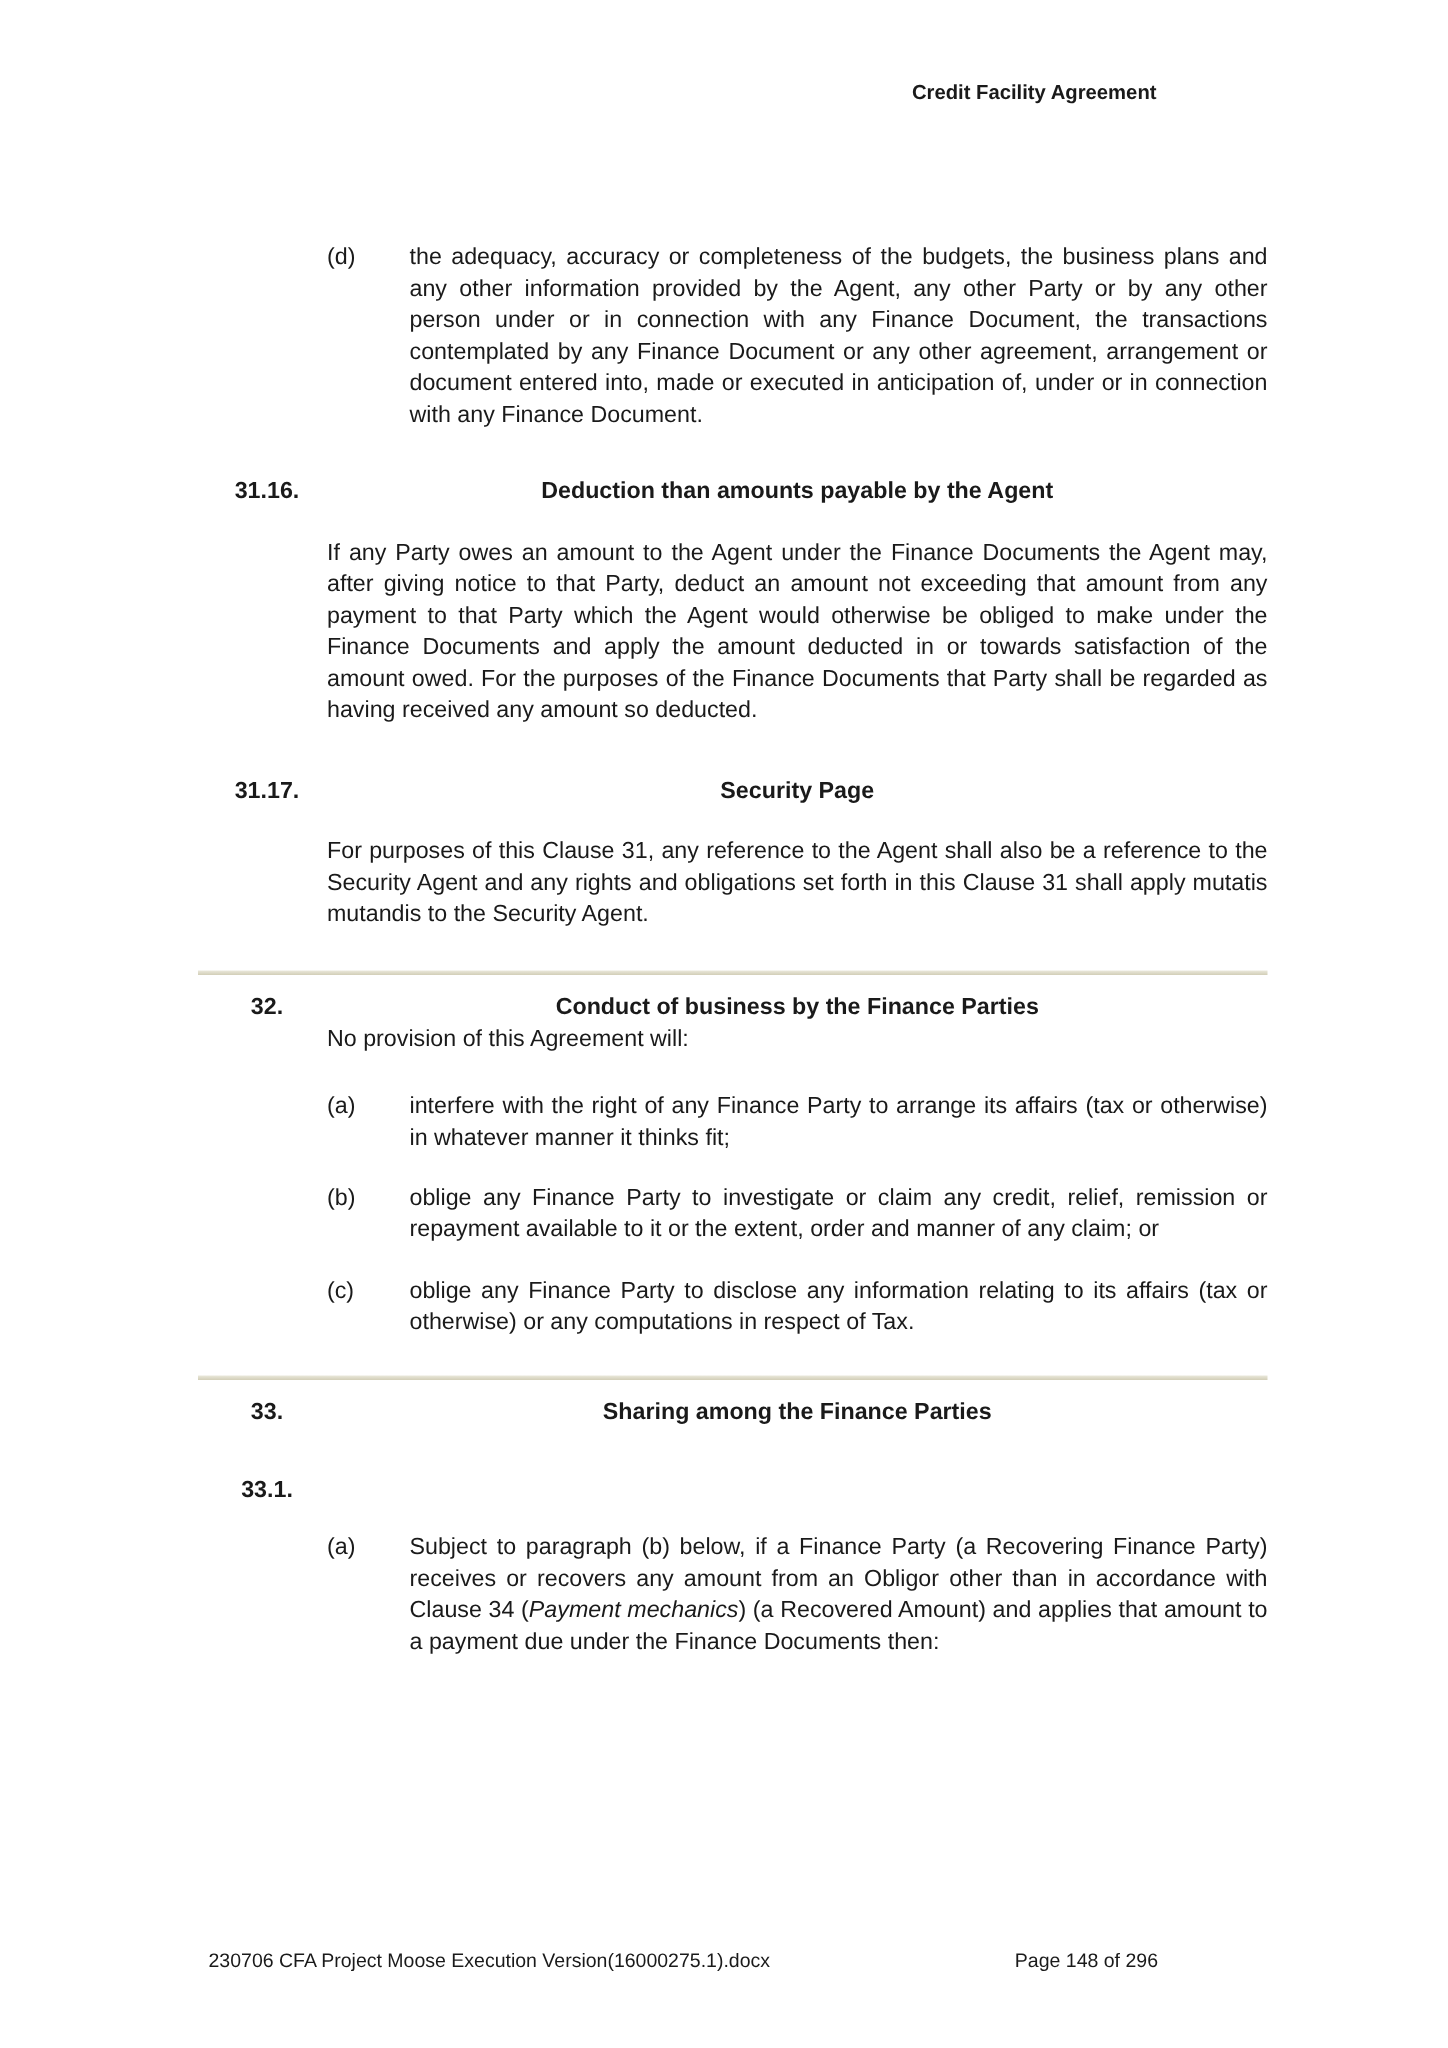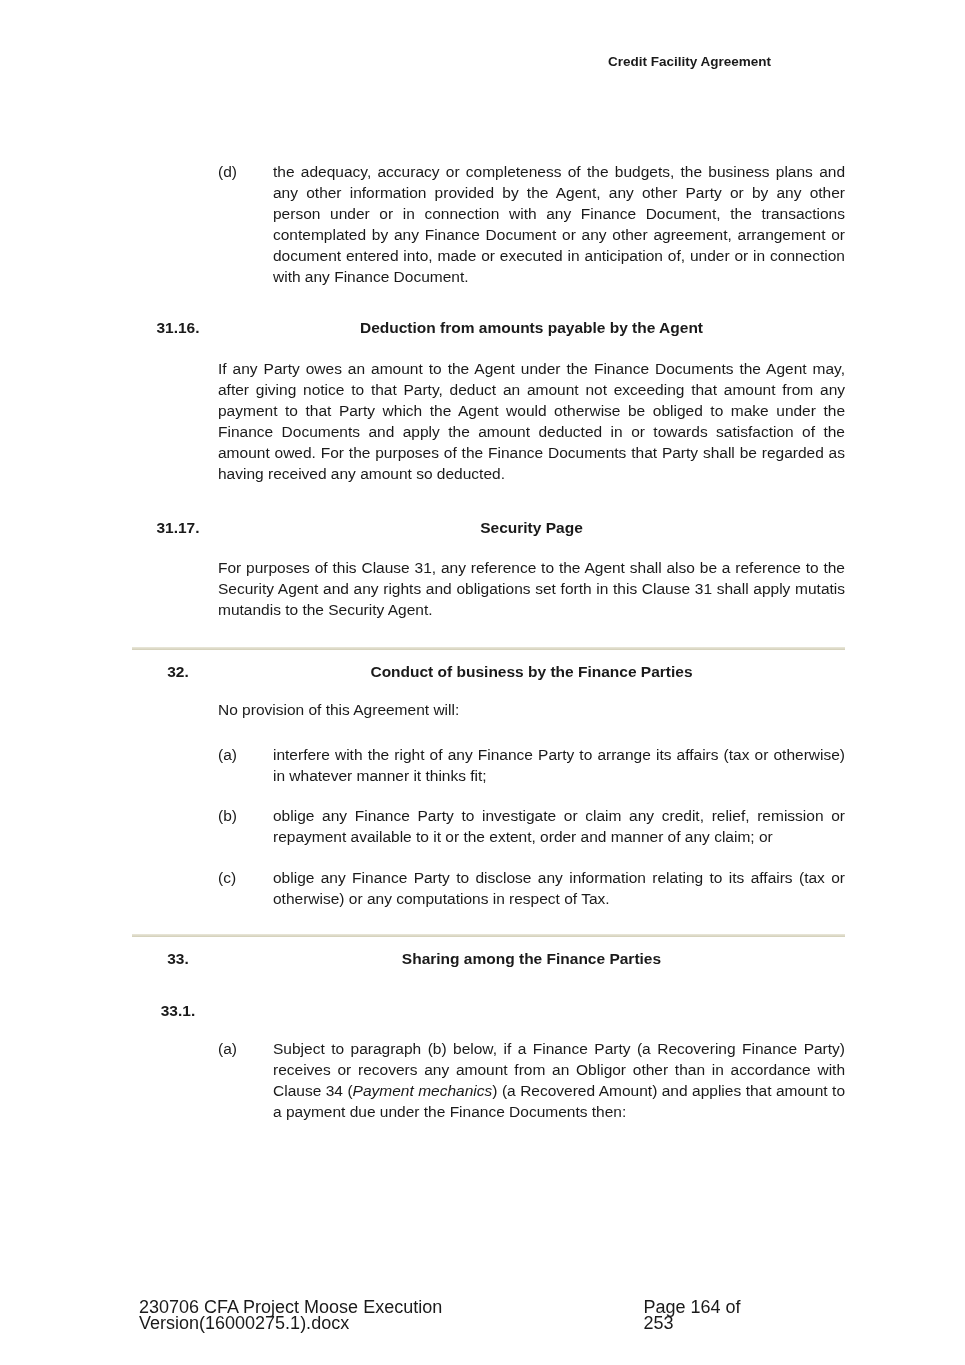--- a/index.html
+++ b/index.html
@@ -71,21 +71,21 @@
     width: 713px;
     background: linear-gradient(to bottom, var(--divider_light, #eae8db), var(--divider, #d2ceb7));
   }
   .doc-footer {
     position: absolute;
     top: 1299px;
     left: 139px;
     right: 118px;
     display: flex;
     justify-content: space-between;
-    font-size: 18px;
+    font-size: 13px;
     line-height: 16px;
   }
   .b { font-weight: normal; }
   .i { font-style: italic; }
 </style>
 </head>
 <body>
 
 <div class="page">
 
@@ -95,37 +95,37 @@
 
   <main class="doc-content">
 
     <div class="list-item" style="margin-top:0">
       <span class="marker">(d)</span>
       <p class="list-text">the adequacy, accuracy or completeness of the budgets, the business plans and any other information provided by the Agent, any other Party or by any other person under or in connection with any Finance Document, the transactions contemplated by any Finance Document or any other agreement, arrangement or document entered into, made or executed in anticipation of, under or in connection with any Finance Document.</p>
     </div>
 
     <div class="heading" style="margin-top:30px">
       <span class="h-num">31.16.</span>
-      <span class="h-title">Deduction from amounts payable by the Agent</span>
+      <span class="h-title">Deduction than amounts payable by the Agent</span>
     </div>
     <p class="para" style="margin-top:20px">If any Party owes an amount to the Agent under the Finance Documents the Agent may, after giving notice to that Party, deduct an amount not exceeding that amount from any payment to that Party which the Agent would otherwise be obliged to make under the Finance Documents and apply the amount deducted in or towards satisfaction of the amount owed. For the purposes of the Finance Documents that Party shall be regarded as having received any amount so deducted.</p>
 
     <div class="heading" style="margin-top:33px">
       <span class="h-num">31.17.</span>
       <span class="h-title">Security Page</span>
     </div>
     <p class="para" style="margin-top:19px">For purposes of this Clause 31, any reference to the Agent shall also be a reference to the Security Agent and any rights and obligations set forth in this Clause 31 shall apply mutatis mutandis to the Security Agent.</p>
 
     <div class="divider" style="margin-top:27px"></div>
 
     <div class="heading" style="margin-top:11px">
       <span class="h-num">32.</span>
       <span class="h-title">Conduct of business by the Finance Parties</span>
     </div>
-    <p class="para" style="margin-top:17px">No provision of this Agreement will:</p>
+    <p class="para" style="">No provision of this Agreement will:</p>
 
     <div class="list-item" style="margin-top:24px">
       <span class="marker">(a)</span>
       <p class="list-text">interfere with the right of any Finance Party to arrange its affairs (tax or otherwise) in whatever manner it thinks fit;</p>
     </div>
 
     <div class="list-item" style="margin-top:19px">
       <span class="marker">(b)</span>
       <p class="list-text">oblige any Finance Party to investigate or claim any credit, relief, remission or repayment available to it or the extent, order and manner of any claim; or</p>
     </div>
@@ -148,16 +148,16 @@
 
     <div class="list-item" style="margin-top:17px">
       <span class="marker">(a)</span>
       <p class="list-text"><span>Subject to paragraph (b) below, if a Finance Party (a </span><span class="b">Recovering Finance Party</span><span>) receives or recovers any amount from an Obligor other than in accordance with Clause 34 (</span><span class="i">Payment mechanics</span><span>) (a </span><span class="b">Recovered Amount</span><span>) and applies that amount to a payment due under the Finance Documents then:</span></p>
     </div>
 
   </main>
 
   <footer class="doc-footer">
     <span>230706 CFA Project Moose Execution Version(16000275.1).docx</span>
-    <span>Page 164 of 253</span>
+    <span>Page 148 of 296</span>
   </footer>
 
 </div>
 
 </body></html>

